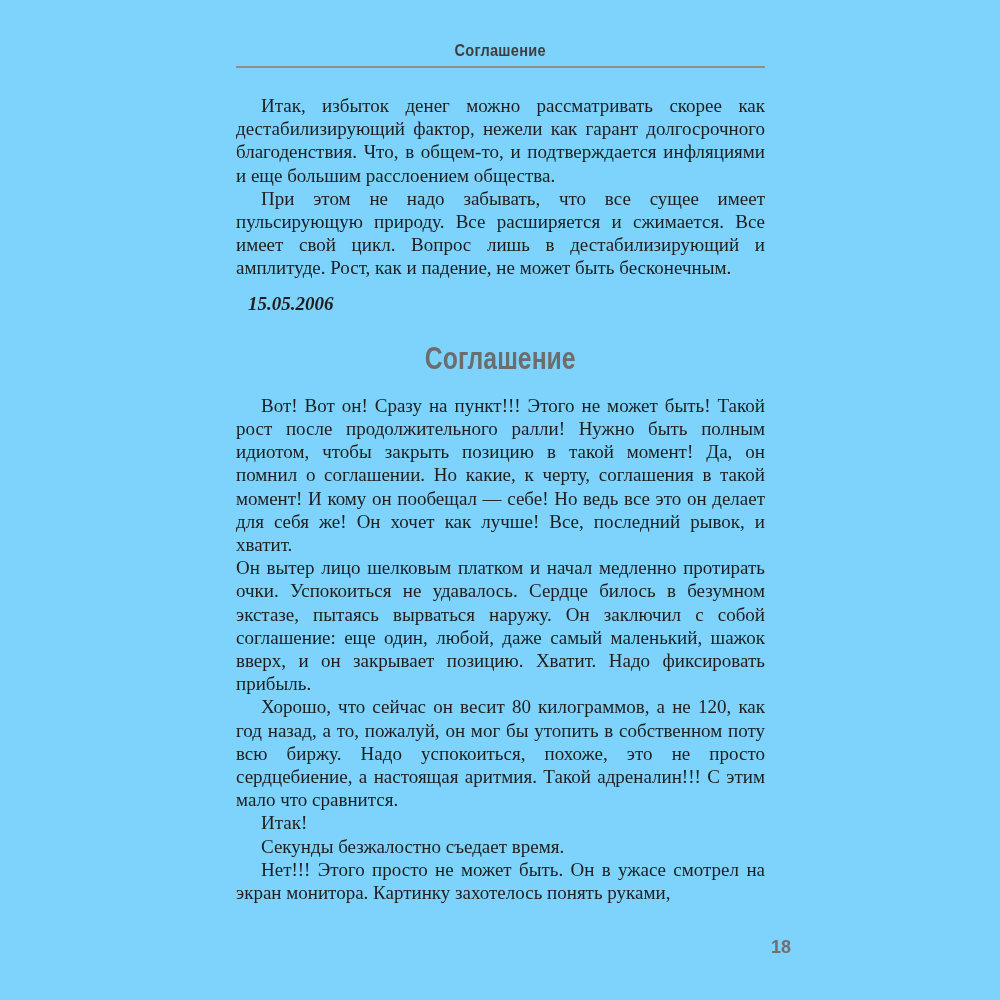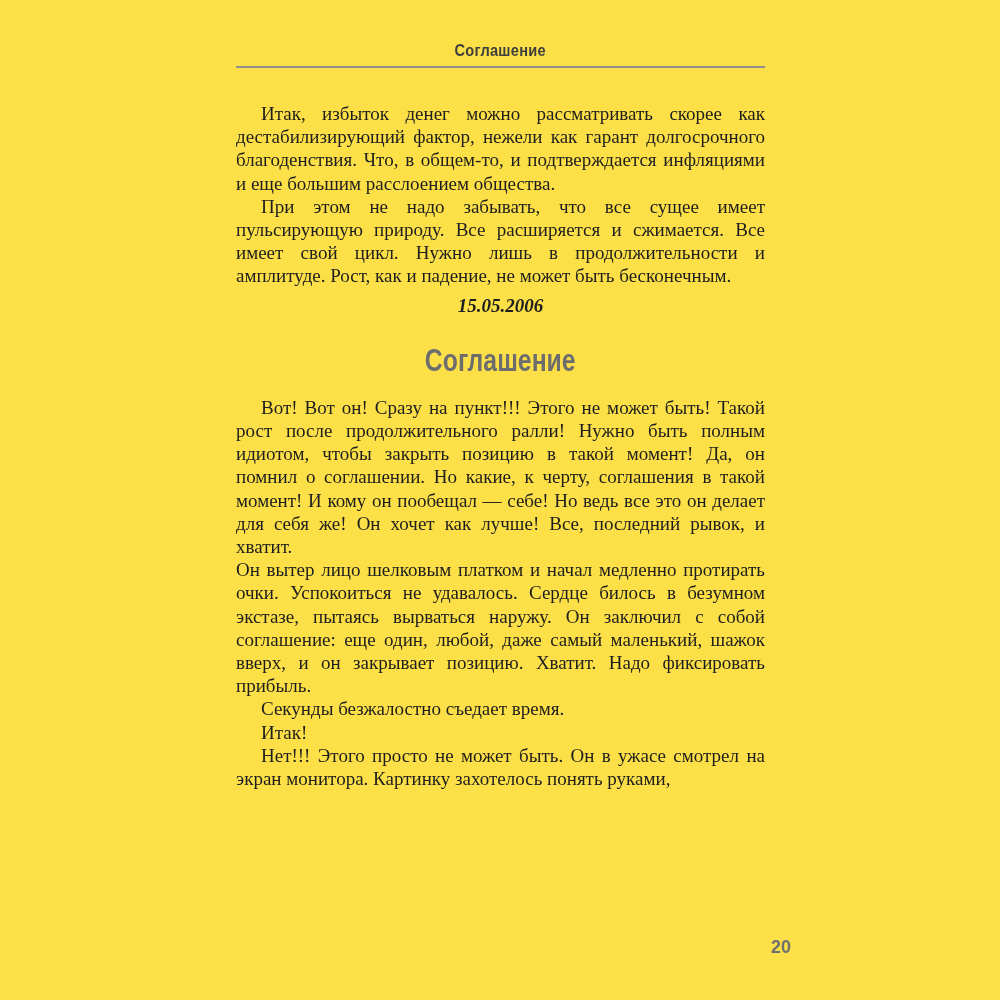--- a/index.html
+++ b/index.html
@@ -4,21 +4,21 @@
 <style>
   html, body {
     margin: 0;
     padding: 0;
     background: #ffffff;
   }
   .page {
     position: relative;
     width: 1000px;
     height: 1000px;
-    background: #fde047;
+    background: #7dd3fc;
     overflow: hidden;
     font-family: "Liberation Serif", serif;
     text-decoration: underline;
   }
   .running-header {
     position: absolute;
     top: 41px;
     left: 236px;
     width: 529px;
     text-align: center;
@@ -37,39 +37,39 @@
     position: absolute;
     top: 66px;
     left: 236px;
     width: 529px;
     height: 2px;
     background: #8f8f8f;
   }
   .text-column {
     position: absolute;
     left: 236px;
-    top: 102px;
+    top: 94px;
     width: 529px;
   }
   p.body-par {
     margin: 0;
     text-align: justify;
     text-indent: 25px;
     font-size: 19px;
     line-height: 23.2px;
     color: #1e1e1e;
     hyphens: auto;
     -webkit-hyphens: auto;
   }
   p.no-indent {
     text-indent: 0;
   }
   p.date-line {
-    margin: 6px;
-    text-align: center;
+    margin: 12px;
+    text-align: left;
     font-weight: bold;
     font-style: italic;
     font-size: 19px;
     line-height: 23.2px;
     color: #1e1e1e;
   }
   .chapter-title {
     margin: 26px 0 17px 0;
     text-align: center;
     font-size: 0;
@@ -100,31 +100,32 @@
 
   <div class="running-header">
     <span class="rh-text">Соглашение</span>
   </div>
 
   <div class="header-rule"></div>
 
   <div class="text-column">
 
     <p class="body-par">Итак, избыток денег можно рассматривать скорее как дестабилизирующий фактор, нежели как гарант долгосрочного благоденствия. Что, в общем-то, и подтверждается инфляциями и еще большим расслоением общества.</p>
-    <p class="body-par">При этом не надо забывать, что все сущее имеет пульсирующую природу. Все расширяется и сжимается. Все имеет свой цикл. Нужно лишь в продолжительности и амплитуде. Рост, как и падение, не может быть бесконечным.</p>
+    <p class="body-par">При этом не надо забывать, что все сущее имеет пульсирующую природу. Все расширяется и сжимается. Все имеет свой цикл. Вопрос лишь в дестабилизирующий и амплитуде. Рост, как и падение, не может быть бесконечным.</p>
 
     <p class="date-line">15.05.2006</p>
 
     <h1 class="chapter-title">
       <span class="ct-text">Соглашение</span>
     </h1>
 
     <p class="body-par">Вот! Вот он! Сразу на пункт!!! Этого не может быть! Такой рост после продолжительного ралли! Нужно быть полным идиотом, чтобы закрыть позицию в такой момент! Да, он помнил о соглашении. Но какие, к черту, соглашения в такой момент! И кому он пообещал — себе! Но ведь все это он делает для себя же! Он хочет как лучше! Все, последний рывок, и хватит.</p>
     <p class="body-par no-indent">Он вытер лицо шелковым платком и начал медленно протирать очки. Успокоиться не удавалось. Сердце билось в безумном экстазе, пытаясь вырваться наружу. Он заключил с собой соглашение: еще один, любой, даже самый маленький, шажок вверх, и он закрывает позицию. Хватит. Надо фиксировать прибыль.</p>
+    <p class="body-par">Хорошо, что сейчас он весит 80 килограммов, а не 120, как год назад, а то, пожалуй, он мог бы утопить в собственном поту всю биржу. Надо успокоиться, похоже, это не просто сердцебиение, а настоящая аритмия. Такой адреналин!!! С этим мало что сравнится.</p>
+    <p class="body-par">Итак!</p>
     <p class="body-par">Секунды безжалостно съедает время.</p>
-    <p class="body-par">Итак!</p>
     <p class="body-par">Нет!!! Этого просто не может быть. Он в ужасе смотрел на экран монитора. Картинку захотелось понять руками,</p>
 
   </div>
 
-  <div class="page-number">20</div>
+  <div class="page-number">18</div>
 
 </div>
 
 </body></html>

